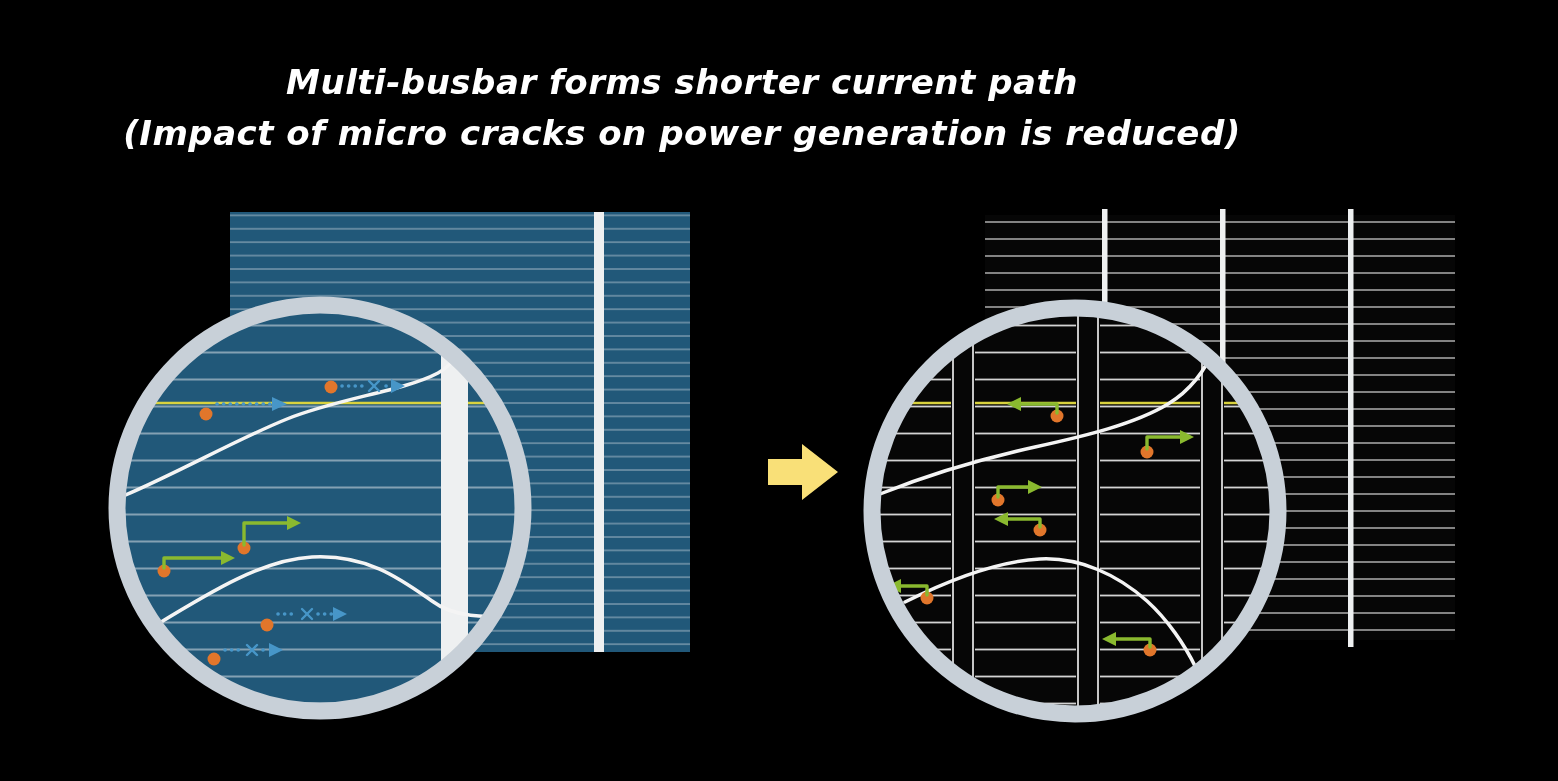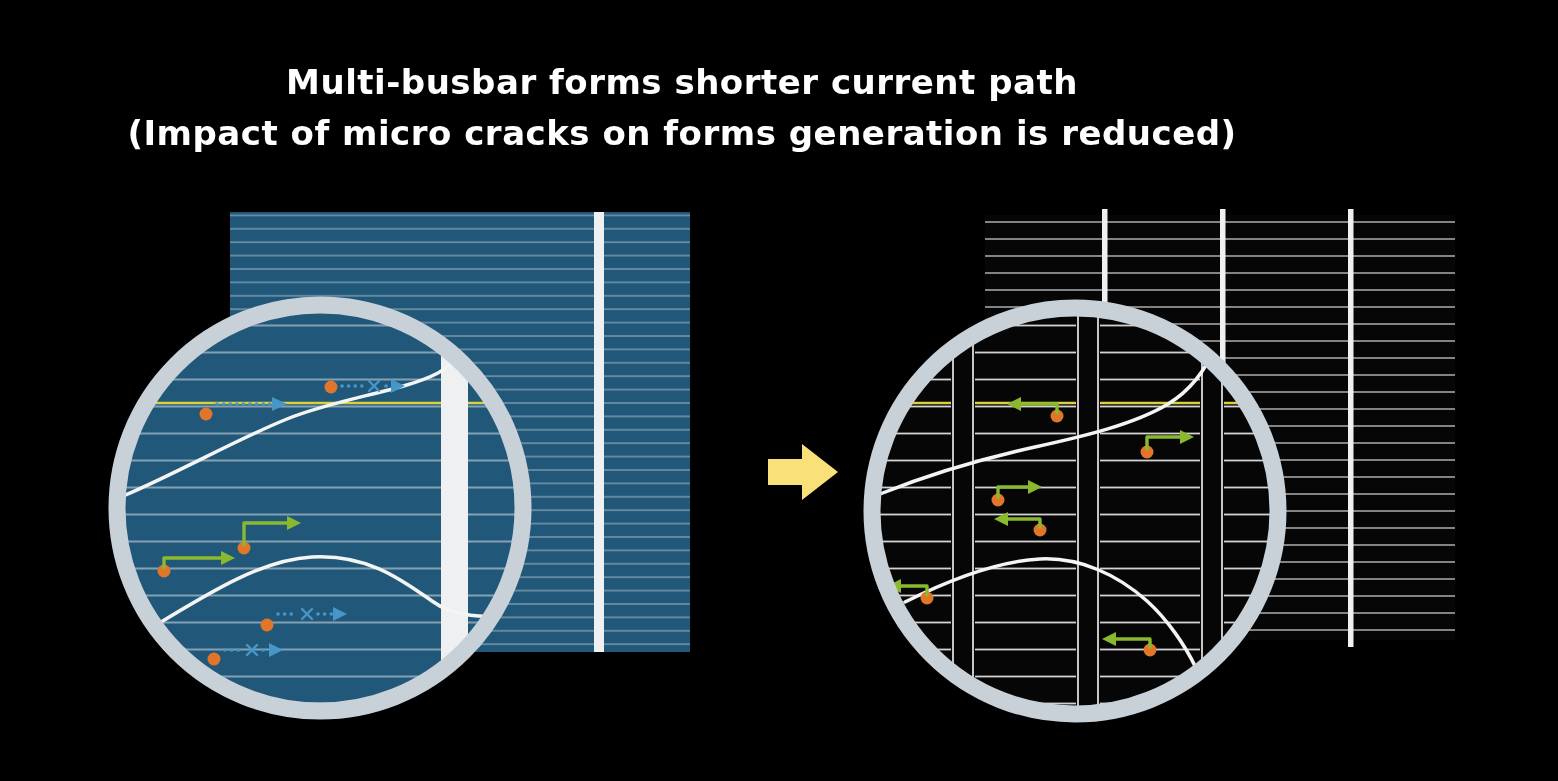--- a/index.html
+++ b/index.html
@@ -14,21 +14,21 @@
   html,body{margin:0;padding:0;}
   body{
     width:1558px;height:781px;position:relative;overflow:hidden;
     background:var(--background,#000);
     font-family:"DejaVu Sans","Liberation Sans",sans-serif;
   }
   .title{
     position:absolute;top:57px;left:0;width:1304px;
     text-align:center;color:var(--title-text,#fff);
     font-weight:bold;font-size:34px;line-height:51px;letter-spacing:.5px;
-    padding-left:60px;box-sizing:border-box;
+    padding-left:60px;box-sizing:border-box;font-style:italic;
   }
   svg{position:absolute;left:0;top:0;}
   .cell-blue{fill:var(--cell-blue,#215879);}
   .cell-black{fill:var(--cell-black,#060606);}
   .busbar{fill:var(--busbar-white,#eef0f1);}
   .ring{fill:none;stroke:var(--ring-gray,#c8d0d8);stroke-width:17px;}
   .crack{fill:none;stroke:var(--crack-white,#f4f4f4);stroke-width:3.5px;stroke-linecap:round;}
   .finger-blue{stroke:var(--finger-blue,#c6d2da);stroke-width:1.4px;opacity:.55;}
   .finger-blue-zoom{stroke:var(--finger-blue,#c6d2da);stroke-width:2px;opacity:.6;}
   .finger-white{stroke:var(--finger-white,#e9e9e9);stroke-width:1.3px;opacity:.85;}
@@ -42,21 +42,21 @@
   .x-mark{stroke:var(--path-blue,#4796c8);stroke-width:2.4px;stroke-linecap:round;}
   .trans-arrow{fill:var(--transition-yellow,#f9e078);}
   .busbar-col{fill:var(--cell-black,#060606);}
   .busbar-col-edge{stroke:var(--finger-white,#e9e9e9);stroke-width:2px;opacity:.85;}
 </style>
 </head>
 <body>
 
 <div class="title">
   <div>Multi-busbar forms shorter current path</div>
-  <div>(Impact of micro cracks on forms generation is reduced)</div>
+  <div>(Impact of micro cracks on power generation is reduced)</div>
 </div>
 
 <svg width="1558" height="781" viewBox="0 0 1558 781">
   <defs>
     <pattern id="fingersL" width="10" height="13.4" patternUnits="userSpaceOnUse">
       <line class="finger-blue" x1="0" y1="1" x2="10" y2="1"></line>
     </pattern>
     <pattern id="fingersLZoom" width="10" height="27" patternUnits="userSpaceOnUse">
       <line class="finger-blue-zoom" x1="0" y1="1.5" x2="10" y2="1.5"></line>
     </pattern>

